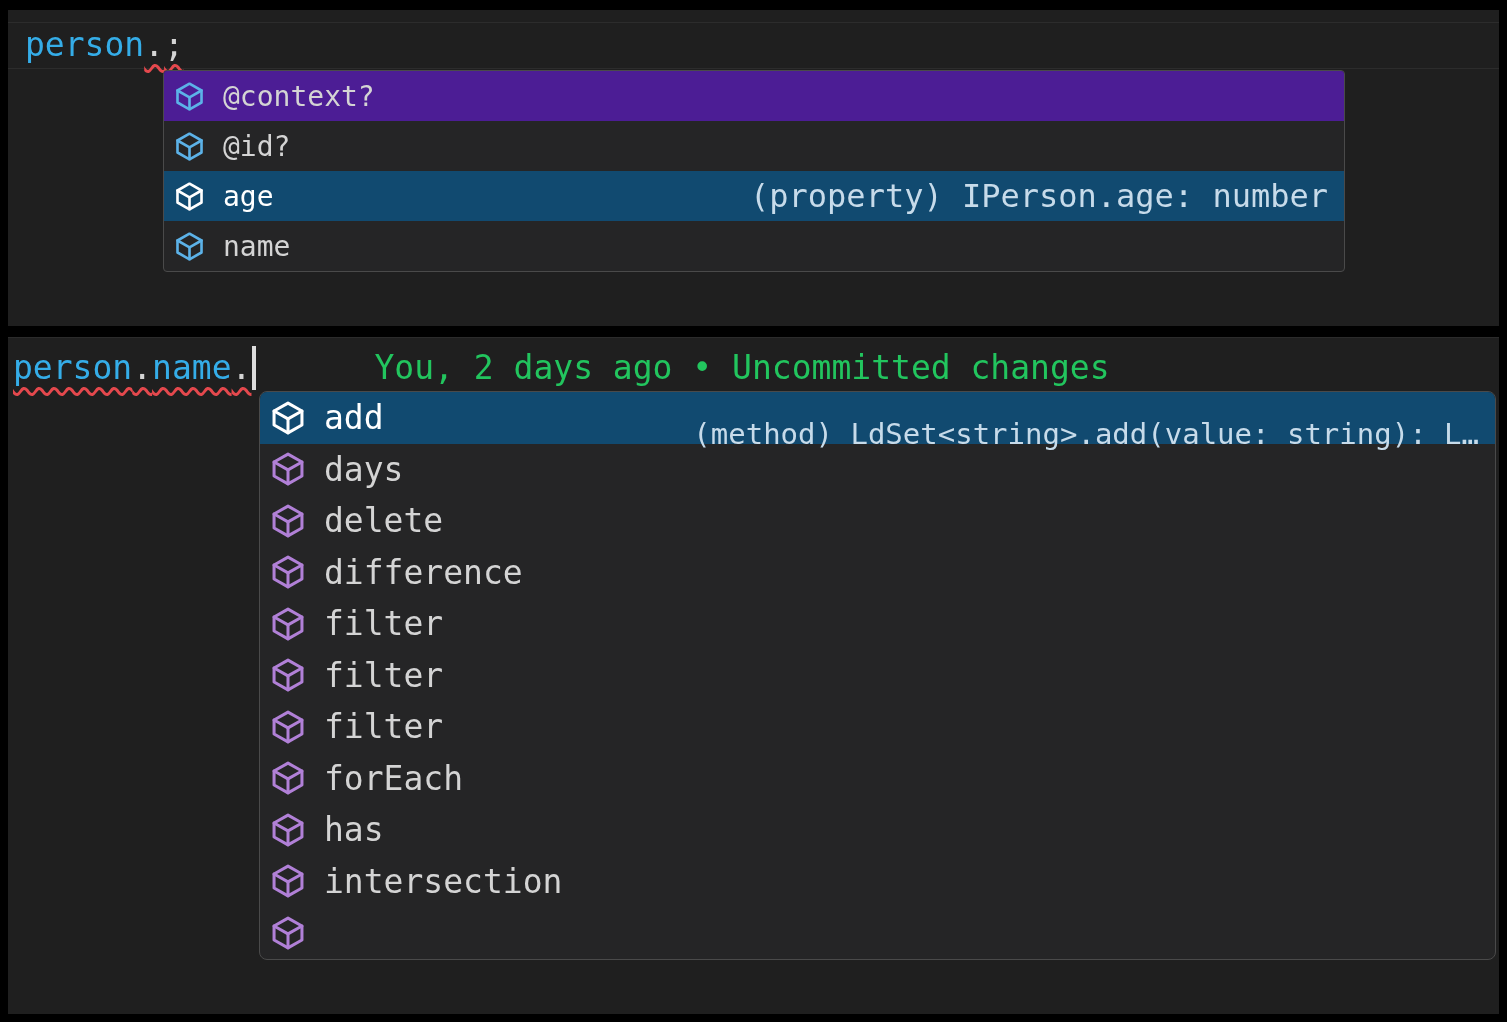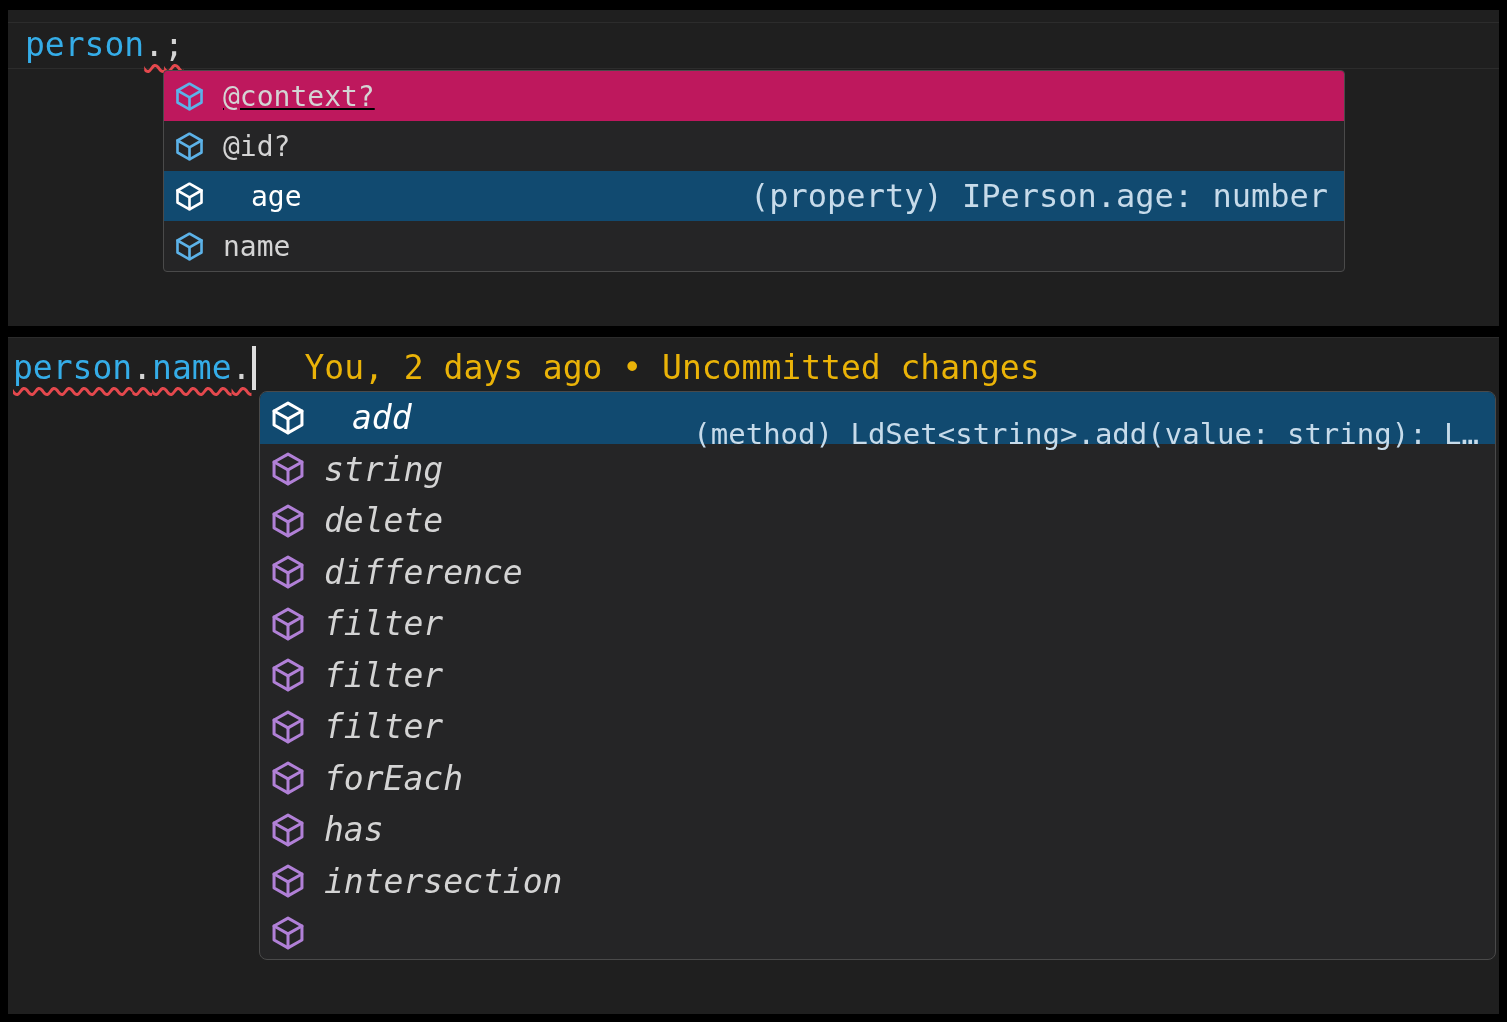--- a/index.html
+++ b/index.html
@@ -31,47 +31,47 @@
   .tok-punct { color:#d4d4d4; }
   .squiggle {
     text-decoration-line:underline; text-decoration-style:wavy;
     text-decoration-color:#e5484d; text-decoration-thickness:3px;
     text-underline-offset:8px;
   }
   .cursor {
     display:inline-block; width:4px; height:44px; background:#dcdcdc;
     vertical-align:middle; margin-left:1px; position:relative; top:-2px;
   }
-  .blame { color:#eab308; margin-left:48px; font-size:33px; }
+  .blame { color:#22c55e; margin-left:118px; font-size:33px; }
 
   
   .suggest {
     position:absolute; background:#252526; border:1px solid #4a4a4a;
     z-index:5; overflow:hidden;
   }
   .suggest-top { left:155px; top:60px; width:1182px; border-radius:4px; }
   .suggest-bottom { left:251px; top:53px; width:1237px; border-radius:8px; }
 
   .srow { display:flex; align-items:center; padding:0 16px 0 10px; }
   .suggest-top .srow { height:50px; }
   .suggest-bottom .srow { height:51.5px; }
-  .srow.hovered { background:#be185d;text-decoration:underline; }
-  .srow.selected { background:#114a70;gap:28px; }
+  .srow.hovered { background:#4c1d95; }
+  .srow.selected { background:#114a70; }
 
   .cube-wrap { display:inline-flex; flex:0 0 auto; margin-right:18px; }
   .suggest-top .cube-wrap svg { width:31px; height:31px; }
   .suggest-bottom .cube-wrap svg { width:36px; height:36px; }
   .kind-field .cube-wrap { color:#5cb2e8; }
   .kind-method .cube-wrap { color:#b180d7; }
   .srow.selected .cube-wrap { color:#ffffff; }
   .cube path { fill:none; stroke:currentColor; stroke-width:1.35; stroke-linejoin:round; stroke-linecap:round; }
 
   .srow-label { color:#d4d4d4; white-space:pre; }
   .suggest-top .srow-label { font-size:28px; }
-  .suggest-bottom .srow-label { font-size:33px;font-style:italic; }
+  .suggest-bottom .srow-label { font-size:33px; }
   .srow.selected .srow-label { color:#ffffff; }
 
   .srow-detail { margin-left:auto; color:#9aa0a6; white-space:pre; }
   .suggest-top .srow-detail { font-size:32px; }
   .suggest-bottom .srow-detail { font-size:29px;margin-top:33px; }
   .srow.selected .srow-detail { color:#c7dbea; }
 </style>
 </head>
 <body>
 
@@ -149,21 +149,21 @@
     <span class="srow-detail">(method) LdSet&lt;string&gt;.add(value: string): L…</span>
   </div>
         <div class="srow kind-method">
     <span class="cube-wrap">
       <svg class="cube" viewBox="0 0 16 16" aria-hidden="true">
         <path d="M8 1.4 L14.2 4.9 L14.2 11.1 L8 14.6 L1.8 11.1 L1.8 4.9 Z"></path>
         <path d="M1.8 4.9 L8 8.4 L14.2 4.9"></path>
         <path d="M8 8.4 L8 14.6"></path>
       </svg>
     </span>
-    <span class="srow-label">string</span>
+    <span class="srow-label">days</span>
     <span class="srow-detail"></span>
   </div>
         <div class="srow kind-method">
     <span class="cube-wrap">
       <svg class="cube" viewBox="0 0 16 16" aria-hidden="true">
         <path d="M8 1.4 L14.2 4.9 L14.2 11.1 L8 14.6 L1.8 11.1 L1.8 4.9 Z"></path>
         <path d="M1.8 4.9 L8 8.4 L14.2 4.9"></path>
         <path d="M8 8.4 L8 14.6"></path>
       </svg>
     </span>

